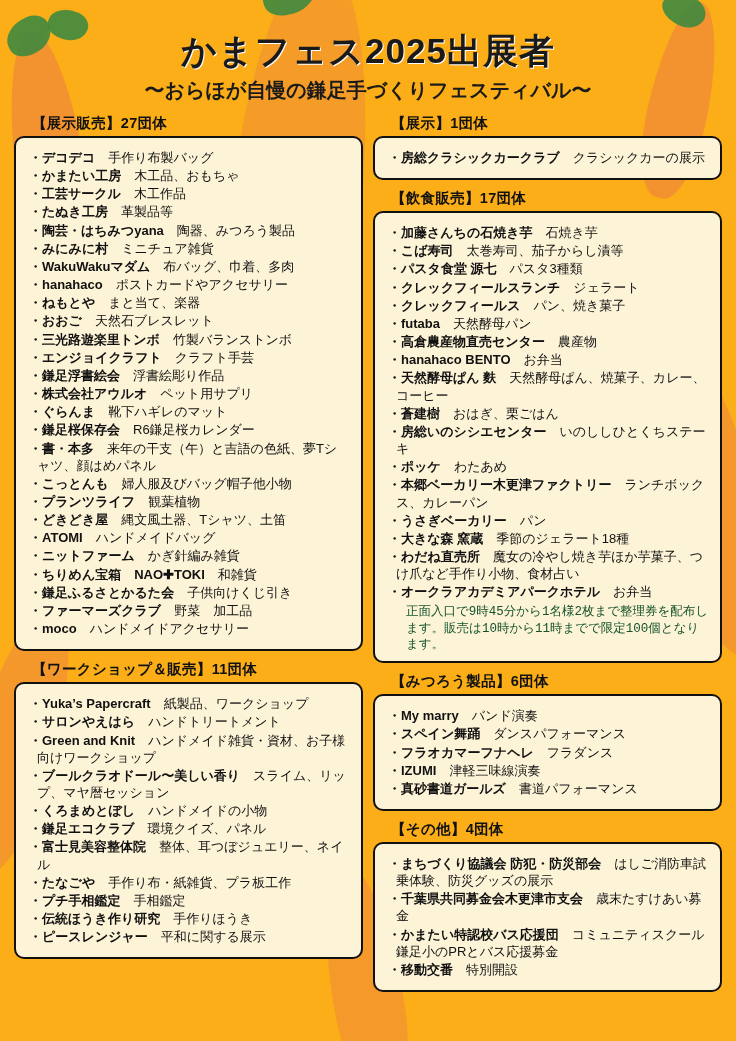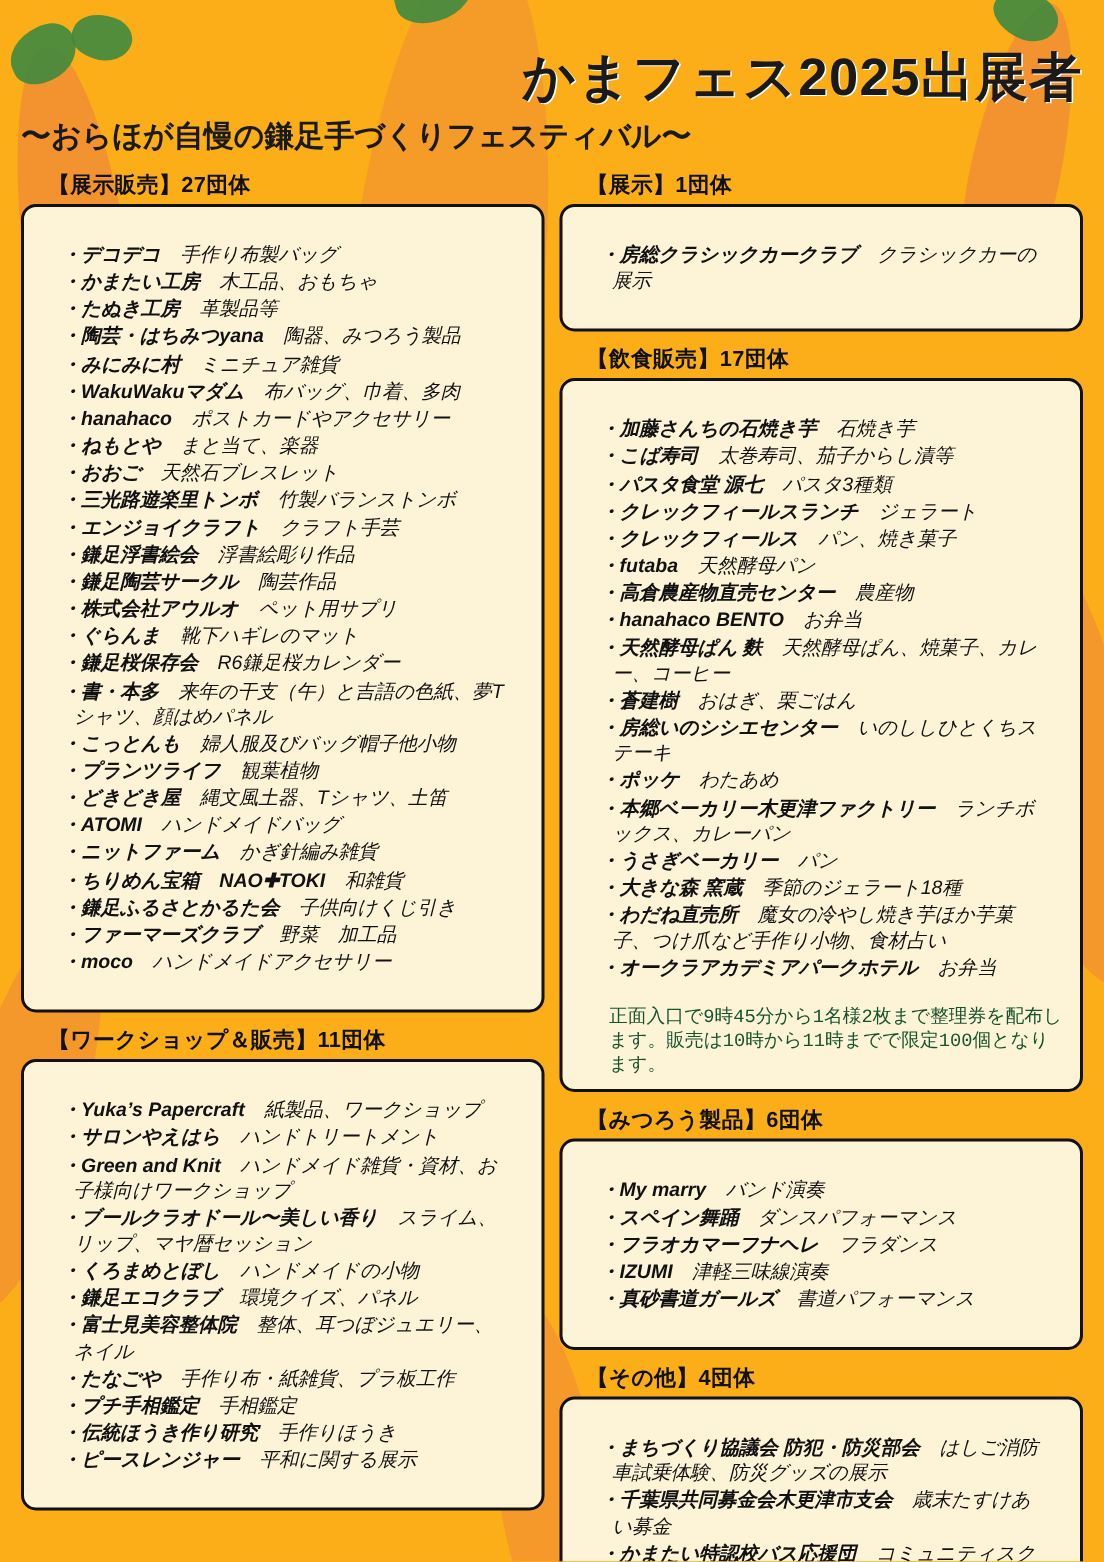--- a/index.html
+++ b/index.html
@@ -38,29 +38,30 @@
 
   .content {
     position: relative;
     z-index: 5;
     padding: 14px 14px 6px 14px;
     box-sizing: border-box;
     height: 100%;
   }
 
   .title {
-    text-align: right;
+    text-align: center;
     font-size: 35px;
     font-weight: bold;
     color: #1a1a1a;
     letter-spacing: 1px;
     margin: 14px 0 2px 0;
     text-shadow: 1px 1px 0 #fff;
   }
   .subtitle {
+    text-align: center;
     font-size: 20px;
     font-weight: bold;
     color: #1a1a1a;
     margin: 0 0 10px 0;
   }
 
   .columns {
     display: flex;
     gap: 10px;
     align-items: flex-start;
@@ -83,24 +84,23 @@
   .box {
     border: 2px solid #111;
     border-radius: 10px;
     background: #fdf3d7;
     padding: 7px 9px 8px 9px;
     box-sizing: border-box;
   }
   .box.cream { background: #fdf3d7; }
 
   ul.items {
-    margin: 16px;
+    margin: 4px;
     padding: 0;
     list-style: none;
-    font-style: italic;
   }
   ul.items li {
     font-size: 13px;
     line-height: 1.32;
     color: #111;
     margin: 0 0 1px 0;
     text-indent: -8px;
     padding-left: 8px;
   }
   .bullet { font-weight: bold; }
@@ -147,31 +147,31 @@
     <div class="columns">
 
       <div class="col">
 
         <div class="section">
           <div class="sec-head">【展示販売】27団体</div>
           <div class="box cream">
             <ul class="items tight">
               <li><span class="bullet">・</span><span class="nm">デコデコ</span>　<span class="dsc">手作り布製バッグ</span></li>
               <li><span class="bullet">・</span><span class="nm">かまたい工房</span>　<span class="dsc">木工品、おもちゃ</span></li>
+              <li><span class="bullet">・</span><span class="nm">工芸サークル</span>　<span class="dsc">木工作品</span></li>
               <li><span class="bullet">・</span><span class="nm">たぬき工房</span>　<span class="dsc">革製品等</span></li>
               <li><span class="bullet">・</span><span class="nm">陶芸・はちみつyana</span>　<span class="dsc">陶器、みつろう製品</span></li>
               <li><span class="bullet">・</span><span class="nm">みにみに村</span>　<span class="dsc">ミニチュア雑貨</span></li>
               <li><span class="bullet">・</span><span class="nm">WakuWakuマダム</span>　<span class="dsc">布バッグ、巾着、多肉</span></li>
               <li><span class="bullet">・</span><span class="nm">hanahaco</span>　<span class="dsc">ポストカードやアクセサリー</span></li>
               <li><span class="bullet">・</span><span class="nm">ねもとや</span>　<span class="dsc">まと当て、楽器</span></li>
               <li><span class="bullet">・</span><span class="nm">おおご</span>　<span class="dsc">天然石ブレスレット</span></li>
               <li><span class="bullet">・</span><span class="nm">三光路遊楽里トンボ</span>　<span class="dsc">竹製バランストンボ</span></li>
               <li><span class="bullet">・</span><span class="nm">エンジョイクラフト</span>　<span class="dsc">クラフト手芸</span></li>
               <li><span class="bullet">・</span><span class="nm">鎌足浮書絵会</span>　<span class="dsc">浮書絵彫り作品</span></li>
-              <li><span class="bullet">・</span><span class="nm">鎌足陶芸サークル</span>　<span class="dsc">陶芸作品</span></li>
               <li><span class="bullet">・</span><span class="nm">株式会社アウルオ</span>　<span class="dsc">ペット用サプリ</span></li>
               <li><span class="bullet">・</span><span class="nm">ぐらんま</span>　<span class="dsc">靴下ハギレのマット</span></li>
               <li><span class="bullet">・</span><span class="nm">鎌足桜保存会</span>　<span class="dsc">R6鎌足桜カレンダー</span></li>
               <li><span class="bullet">・</span><span class="nm">書・本多</span>　<span class="dsc">来年の干支（午）と吉語の色紙、夢Tシャツ、顔はめパネル</span></li>
               <li><span class="bullet">・</span><span class="nm">こっとんも</span>　<span class="dsc">婦人服及びバッグ帽子他小物</span></li>
               <li><span class="bullet">・</span><span class="nm">プランツライフ</span>　<span class="dsc">観葉植物</span></li>
               <li><span class="bullet">・</span><span class="nm">どきどき屋</span>　<span class="dsc">縄文風土器、Tシャツ、土笛</span></li>
               <li><span class="bullet">・</span><span class="nm">ATOMI</span>　<span class="dsc">ハンドメイドバッグ</span></li>
               <li><span class="bullet">・</span><span class="nm">ニットファーム</span>　<span class="dsc">かぎ針編み雑貨</span></li>
               <li><span class="bullet">・</span><span class="nm">ちりめん宝箱　NAO✚TOKI</span>　<span class="dsc">和雑貨</span></li>

